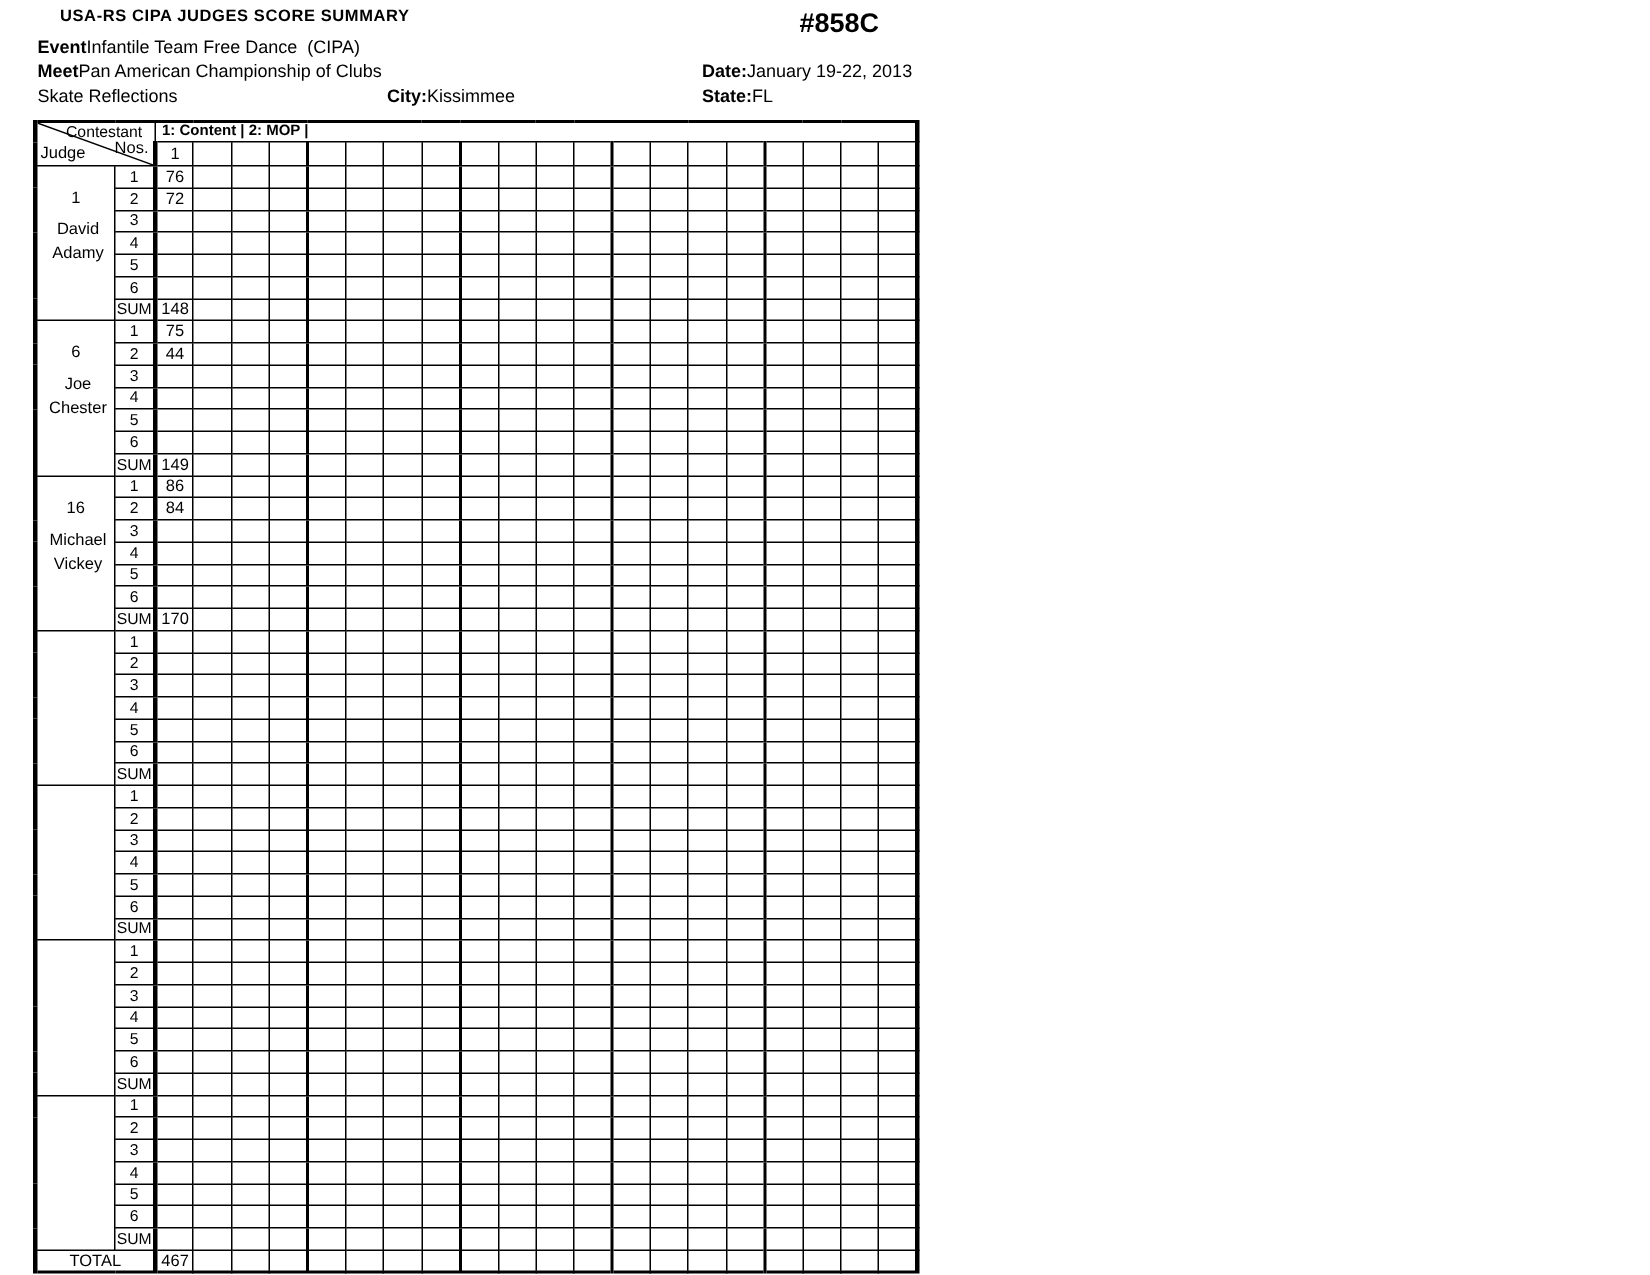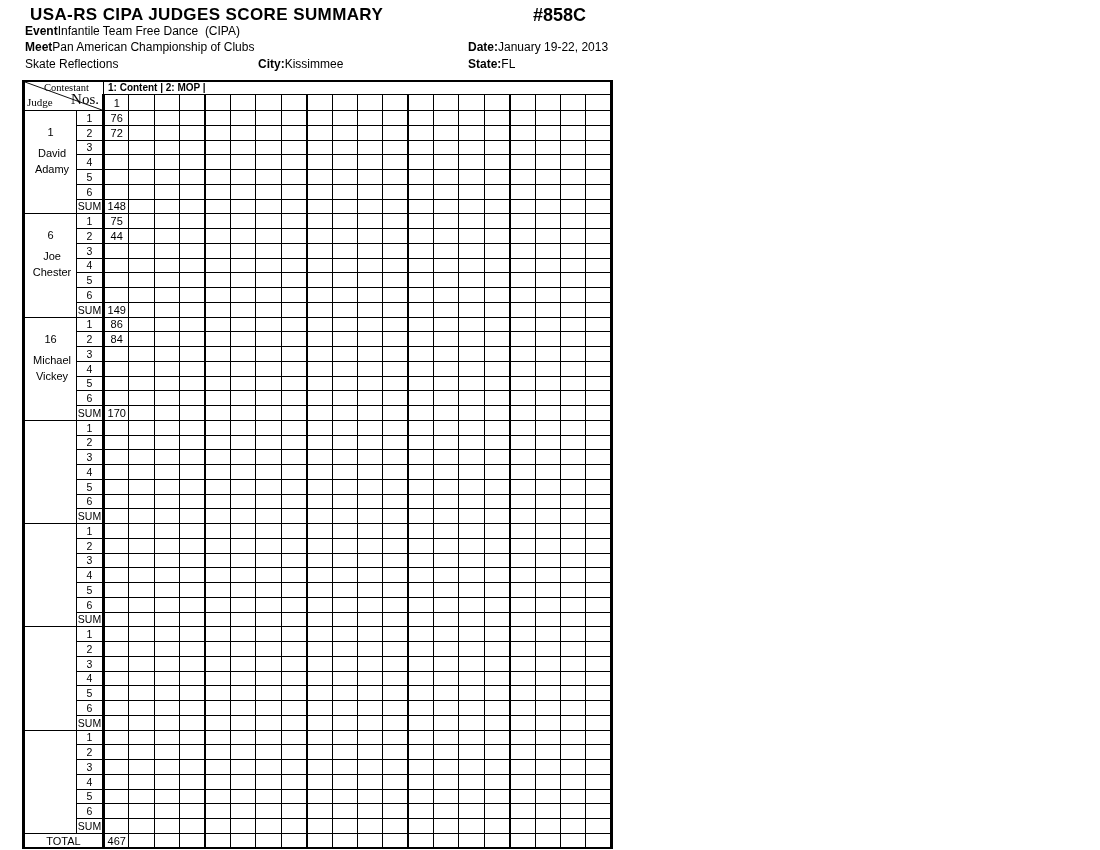--- a/index.html
+++ b/index.html
@@ -7,22 +7,22 @@
     width: 1100px; height: 850px;
     background: #ffffff;
     font-family: "Liberation Sans", sans-serif;
     color: #000;
     overflow: hidden;
   }
   .page { position: relative; width: 1100px; height: 850px; }
 
   
   .title {
-    position: absolute; left: 30px; top: 5px;
-    font-size: 17px; font-weight: bold; letter-spacing: 0.4px;
+    position: absolute; left: 40px; top: 5px;
+    font-size: 11px; font-weight: bold; letter-spacing: 0.4px;
     white-space: pre;
   }
   .docnum {
     position: absolute; left: 533px; top: 5px;
     font-size: 18px; font-weight: bold;
   }
   .info { position: absolute; font-size: 12px; white-space: pre; }
   .lbl { font-weight: bold; }
   .val { white-space: pre; }
   .l-event  { left: 25px;  top: 24px; }
@@ -50,28 +50,28 @@
     text-align: center;
     vertical-align: middle;
     overflow: hidden;
     white-space: nowrap;
   }
   tr.hr1 { height: 13px; }
   tr.hr2 { height: 16px; }
   tr.srow { height: 14.75px; }
   tr.trow { height: 15px; }
 
-  td.corner { position: relative; font-family: Liberation Serif, serif; }
+  td.corner { position: relative; }
   td.corner .diag {
     position: absolute; left: 0; top: 0;
     width: 100%; height: 100%;
     display: block;
   }
   .c-contestant { position: absolute; top: 0px;  left: 19px; font-size: 10.5px; }
-  .c-nos        { position: absolute; top: 11px; right: 3px; font-size: 15px; }
+  .c-nos        { position: absolute; top: 11px; right: 3px; font-size: 11px; }
   .c-judge      { position: absolute; bottom: 2px; left: 2px; font-size: 11px; }
 
   td.score-header {
     text-align: left;
     font-weight: bold;
     font-size: 10px;
     padding-left: 4px;
   }
   td.judge-cell { vertical-align: top; }
   .judge-num  { margin-top: 15px; text-align: center; font-size: 11px; line-height: 13px; }

